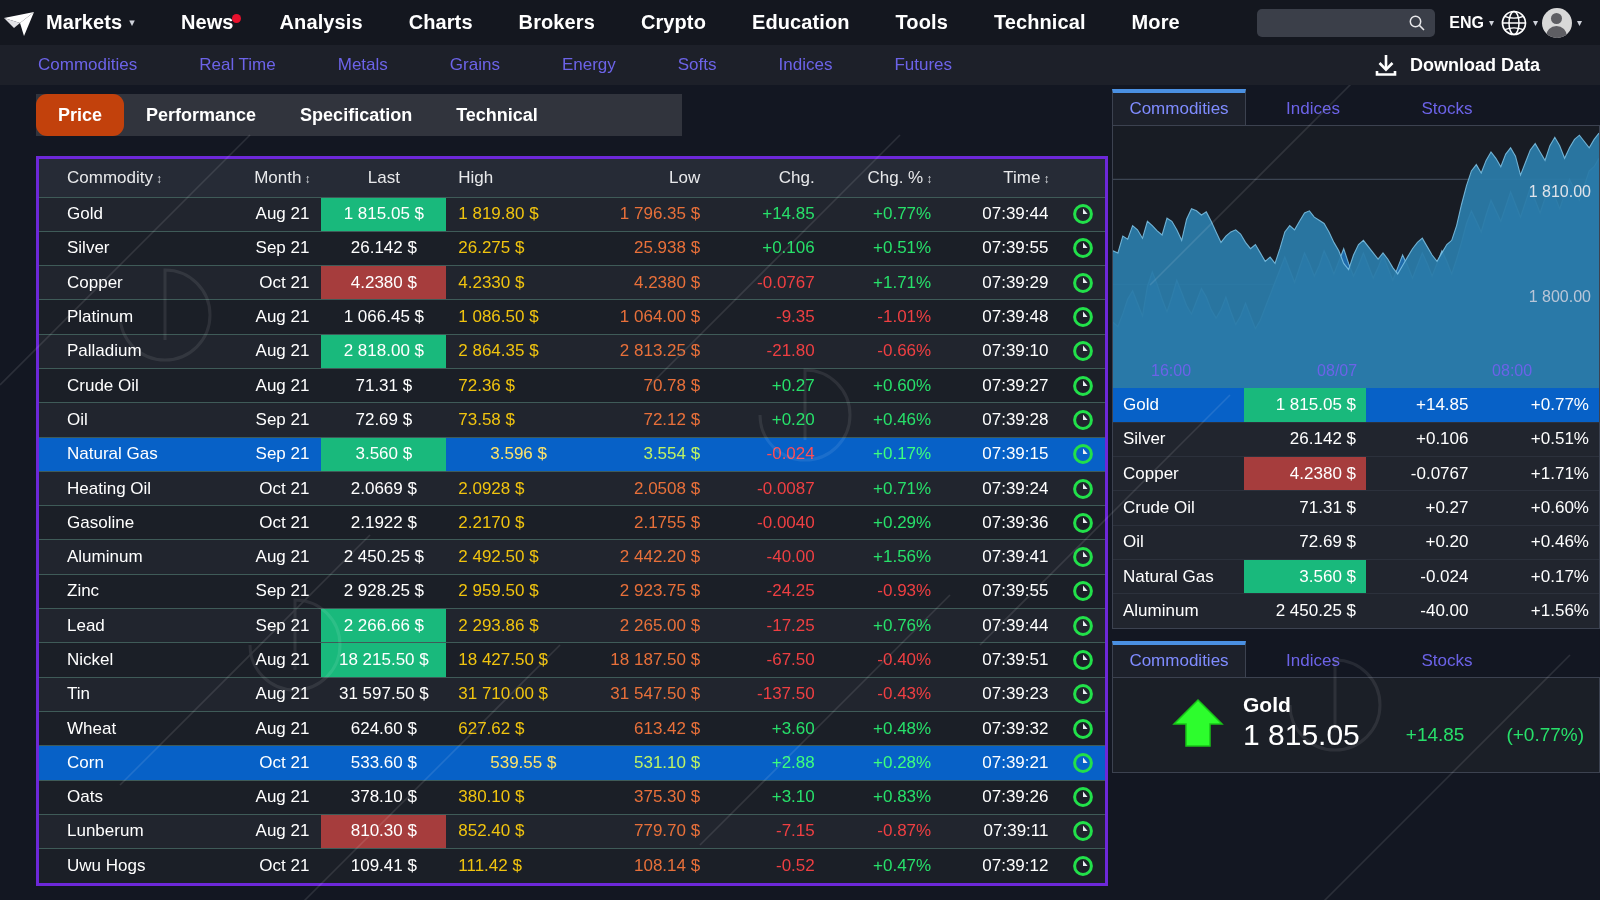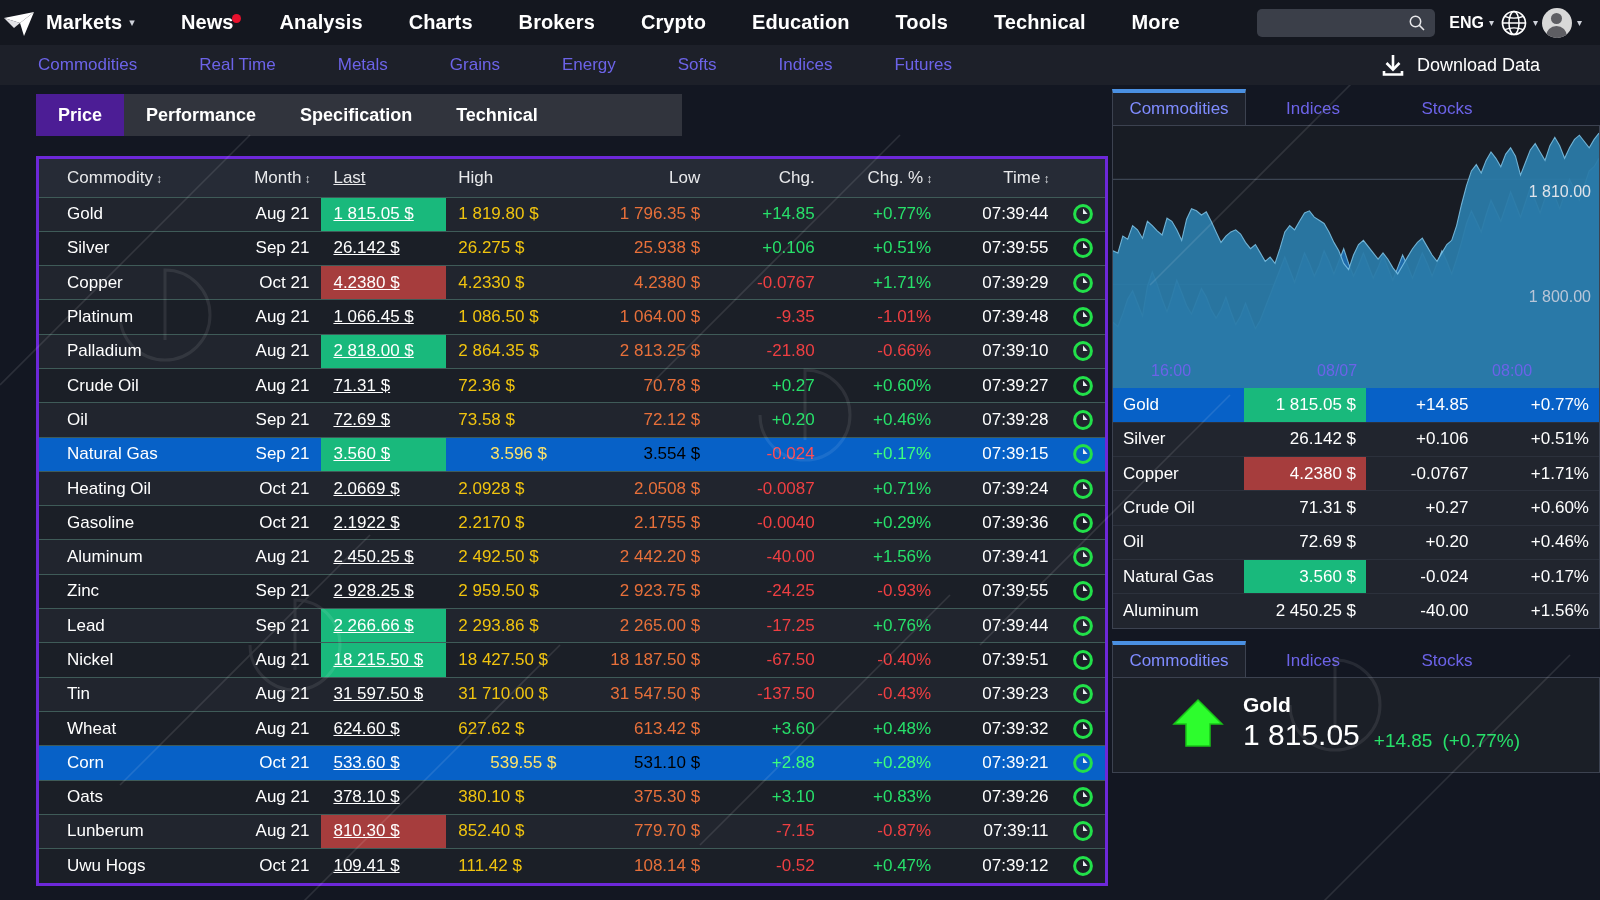--- a/index.html
+++ b/index.html
@@ -73,74 +73,74 @@
     display: flex; align-items: center; padding-left: 38px;
     position: relative; z-index: 4;
   }
   .subitem {
     color: #6c63e8; font-size: 17px; margin-right: 62px;
     white-space: nowrap; cursor: pointer;
   }
   #downloadbtn {
     margin-left: auto; margin-right: 60px;
     display: flex; align-items: center; color: #fff;
-    font-size: 18px; font-weight: normal; cursor: pointer;
+    font-size: 18px; font-weight: bold; cursor: pointer;
   }
   #downloadbtn svg { margin-right: 11px; }
 
   
   #stage { position: relative; height: 815px; background: #131722; }
 
   
   #left { position: absolute; left: 36px; top: 0; width: 1072px; }
   #ptabs {
     display: flex; height: 42px; background: #31343d; width: 646px;
     margin-top: 9px;
   }
   .ptab {
     display: flex; align-items: center; justify-content: center;
     color: #fff; font-size: 18px; font-weight: bold; cursor: pointer;
     padding: 0 22px; height: 100%;
   }
-  .ptab.active { background: #4c1d95; }
+  .ptab.active { background: #c2410c; border-radius: 11px; }
 
   #tablewrap { margin-top: 20px; border: 3px solid #6d28d9; }
   table { width: 100%; border-collapse: collapse; }
   thead th {
     background: #262b36; color: #e8e9eb; font-size: 17px; font-weight: normal;
     height: 38px; border-bottom: 1px solid #3f5b58;
     white-space: nowrap; padding: 0 12px; cursor: pointer;
   }
   .sortglyph { font-size: 12px; margin-left: 3px; color: #d7d9dd; letter-spacing:-1px; }
   tbody td {
     height: 34.3px; font-size: 17px; color: #ffffff;
     border-bottom: 1px solid #3f5b58; padding: 0 12px; white-space: nowrap;
   }
   tbody tr:last-child td { border-bottom: none; }
   tbody tr { background: #21252e; }
   tbody tr.alt { background: #1b1f27; }
   tbody tr.sel td { background: #0761c7 !important; }
   .c-name { text-align: left; width: 205px; padding-left: 28px; }
   .c-month { text-align: right; width: 110px; }
-  .c-last { text-align: left; width: 130px; text-decoration: underline; }
+  .c-last { text-align: center; width: 130px; }
   .c-high { text-align: left; width: 140px; color: #f1c40f; }
   .c-low { text-align: right; width: 140px; color: #e8703a; }
   .c-chg { text-align: right; width: 130px; margin-top: 24px; }
   .c-chgp { text-align: right; width: 130px; }
   .c-time { text-align: right; width: 130px; }
   .c-ico { width: 55px; text-align: center; padding: 0; }
   td.hl-up { background: #19b97c; color: #fff; }
   td.hl-down { background: #a63d3d; color: #fff; }
   tr.sel td.hl-up { background: #19b97c !important; }
   .up { color: #27e06a; }
   .down { color: #ef3f42; }
   tr.sel .up { color: #3dff7e; }
   tr.sel .down { color: #ff4d55; }
   tr.sel .c-high { color: #ffe46b; padding-left: 44px; }
-  tr.sel .c-low { color: #000000; }
+  tr.sel .c-low { color: #bef264; }
 
   .clockicon { display: inline-block; vertical-align: middle; }
 
   
   #right { position: absolute; left: 1112px; top: 0; width: 488px; }
 
   .tabrow { display: flex; align-items: flex-end; height: 40px; }
   .rtab {
     color: #6c63e8; font-size: 17px; padding: 0 0 6px 0;
     margin-right: 0; cursor: pointer; position: relative;
@@ -171,21 +171,21 @@
   #minitable tr.sel td.hl-up { background: #19b97c; }
   .m-name { text-align: left; width: 130px; padding-left: 18px; }
   .m-last { text-align: right; width: 122px; }
   .m-chg { text-align: right; width: 112px; }
   .m-pct { text-align: right; width: 120px; padding-right: 14px; }
 
   
   #bigquote { display: flex; align-items: center; padding: 16px 0 20px 56px; background: #1b1f27; }
   #arrowup { margin-right: 16px; }
   .qname { color: #fff; font-size: 21px; font-weight: bold; line-height: 1.05; }
-  .qrow { display: flex; align-items: flex-end; margin-top: 2px; }
+  .qrow { display: flex; align-items: center; margin-top: 2px; gap: 32px; }
   .qprice { color: #fff; font-size: 30px; }
   .qchg { color: #27e06a; font-size: 19px; margin-left: 14px; }
   .qpct { color: #27e06a; font-size: 19px; margin-left: 10px; }
 
   
   #wm { position: absolute; inset: 0; pointer-events: none; z-index: 50; opacity: .1; }
   #wm svg { width: 100%; height: 100%; }
 </style>
 </head>
 <body>

